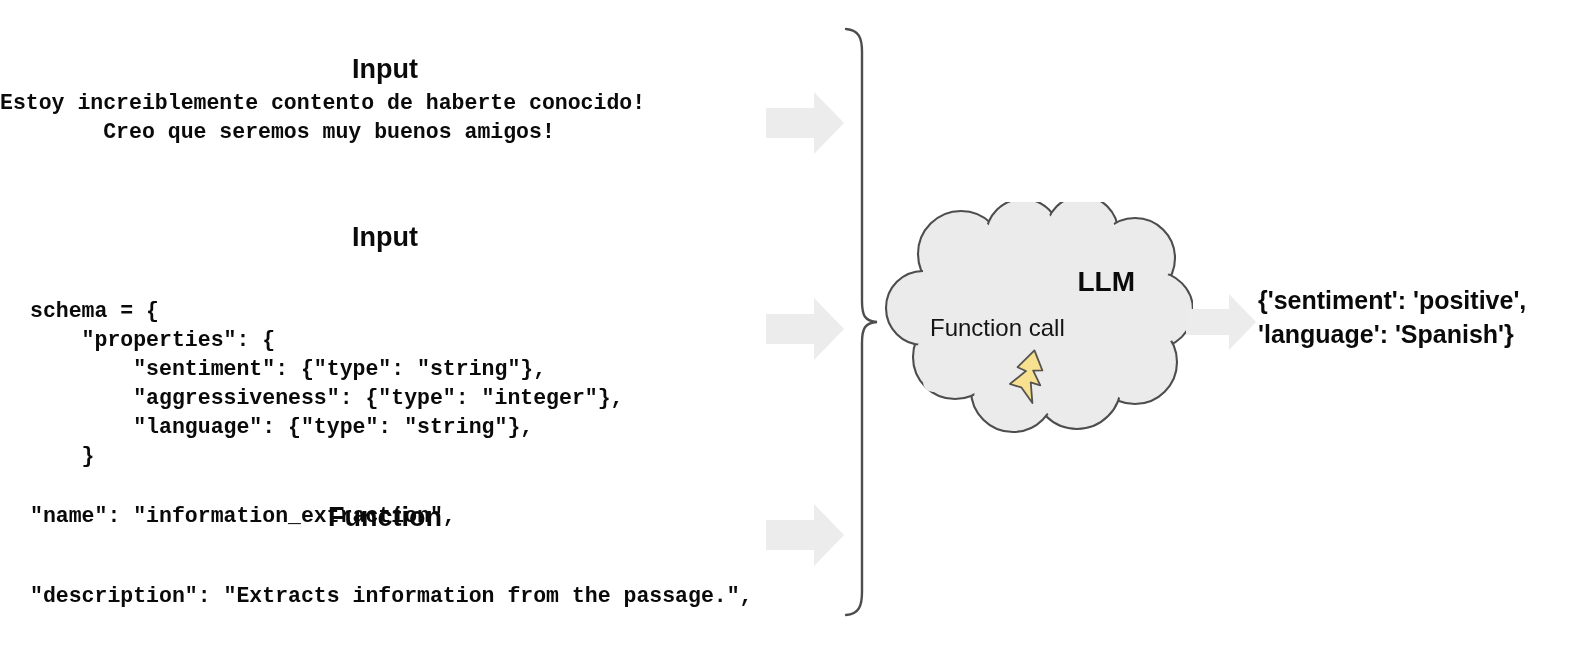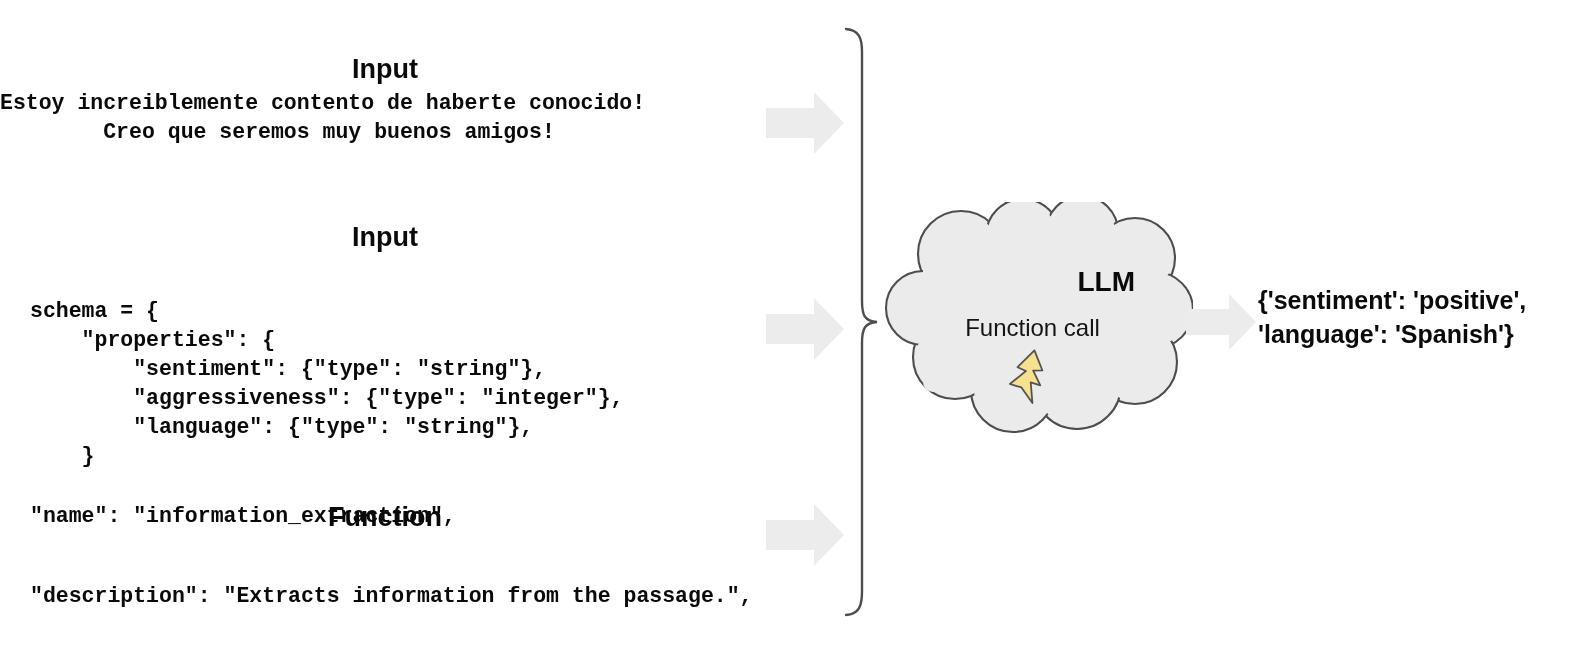--- a/index.html
+++ b/index.html
@@ -103,21 +103,20 @@
     font-size: 28px;
     line-height: 32px;
     color: #0a0a0a;
     white-space: nowrap;
   }
   #cloud-subtitle {
     position: absolute;
     left: 930px;
     top: 310px;
     width: 205px;
-    text-align: center;
     font-family: "Liberation Sans", sans-serif;
     font-weight: normal;
     font-size: 24px;
     line-height: 28px;
     color: #141414;
     white-space: nowrap;
   }
   #bolt-svg { position: absolute; left: 1008px; top: 344px; }
 
   

